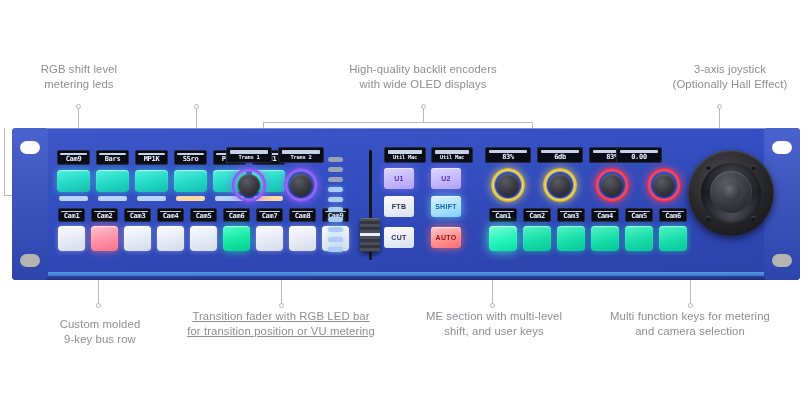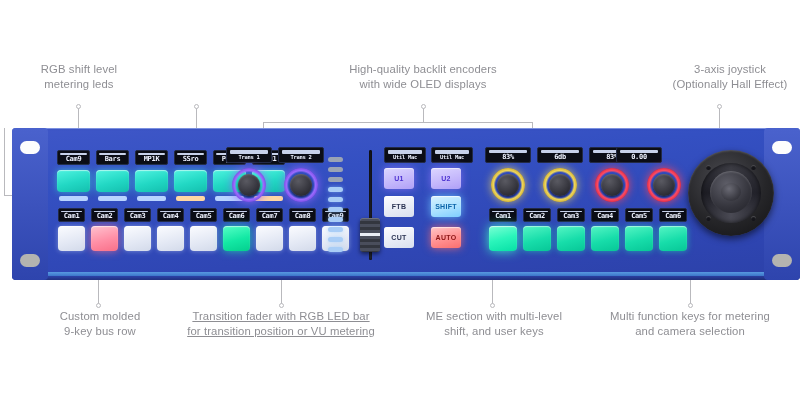--- a/index.html
+++ b/index.html
@@ -239,21 +239,21 @@
 
 <div id="stage">
 
   <div class="callout" style="left:20px; top:62px; width:118px;">RGB shift level
 metering leds</div>
   <div class="callout" style="left:323px; top:62px; width:200px;">High-quality backlit encoders
 with wide OLED displays</div>
   <div class="callout" style="left:650px; top:62px; width:160px;">3-axis joystick
 (Optionally Hall Effect)</div>
 
-  <div class="callout" style="left:40px; top:309px; width:120px;">Custom molded
+  <div class="callout" style="left:40px; top:317px; width:120px;">Custom molded
 9-key bus row</div>
   <div class="callout" style="left:172px; top:309px; width:218px;text-decoration:underline;">Transition fader with RGB LED bar
 for transition position or VU metering</div>
   <div class="callout" style="left:408px; top:309px; width:172px;">ME section with multi-level
 shift, and user keys</div>
   <div class="callout" style="left:592px; top:309px; width:196px;">Multi function keys for metering
 and camera selection</div>
 
   <div class="leader v" style="left:78px; top:106px; height:22px;"></div>
   <div class="dot" style="left:76px; top:104px;"></div>

